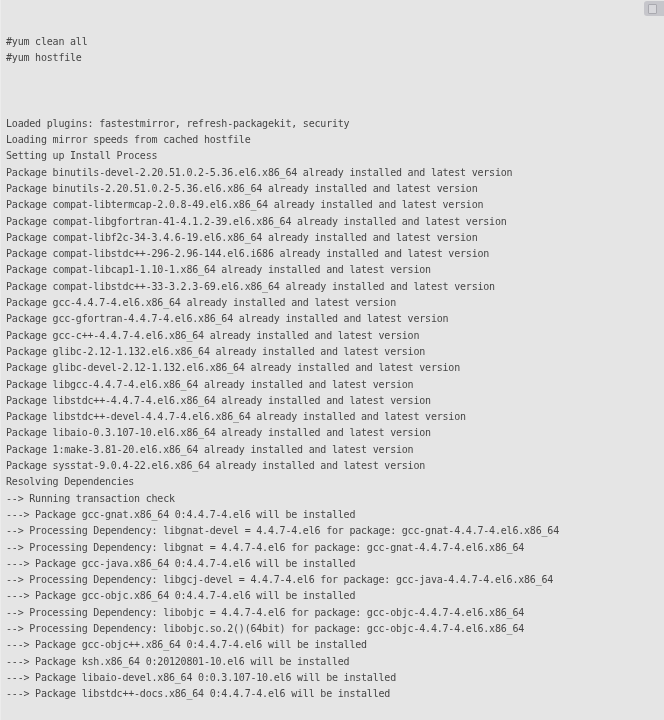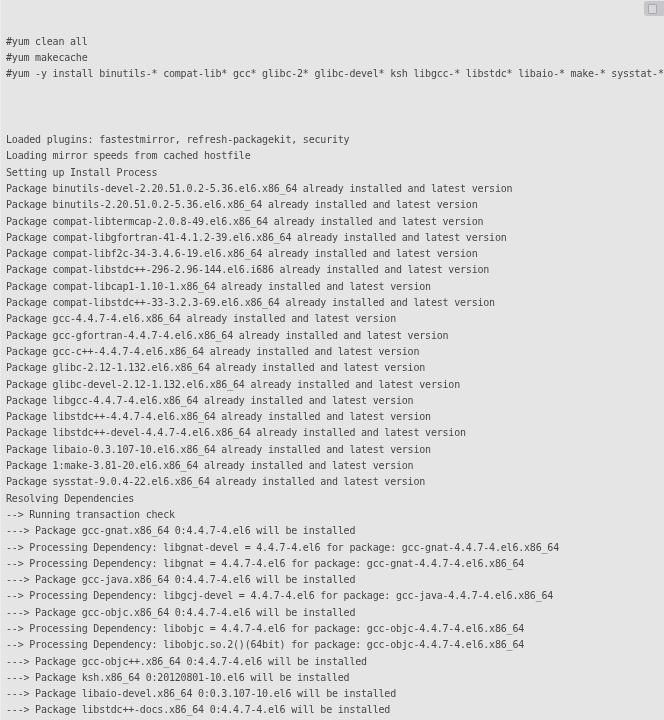--- a/index.html
+++ b/index.html
@@ -56,17 +56,17 @@
 </head>
 <body>
 
 <div class="page">
 
   <div class="copy-badge">
     <span class="glyph"></span>
   </div>
 
   <div class="code-area">
-    <div class="command-block"><div class="line">#yum clean all</div><div class="line">#yum makecache</div><div class="line">#yum -y install binutils-* compat-lib* gcc* glibc-2* glibc-devel* ksh libgcc-* libstdc* libaio-* make-* sysstat-*</div></div>
+    <div class="command-block"><div class="line">#yum clean all</div><div class="line">#yum hostfile</div></div>
     <div class="output-block"><div class="line">Loaded plugins: fastestmirror, refresh-packagekit, security</div><div class="line">Loading mirror speeds from cached hostfile</div><div class="line">Setting up Install Process</div><div class="line">Package binutils-devel-2.20.51.0.2-5.36.el6.x86_64 already installed and latest version</div><div class="line">Package binutils-2.20.51.0.2-5.36.el6.x86_64 already installed and latest version</div><div class="line">Package compat-libtermcap-2.0.8-49.el6.x86_64 already installed and latest version</div><div class="line">Package compat-libgfortran-41-4.1.2-39.el6.x86_64 already installed and latest version</div><div class="line">Package compat-libf2c-34-3.4.6-19.el6.x86_64 already installed and latest version</div><div class="line">Package compat-libstdc++-296-2.96-144.el6.i686 already installed and latest version</div><div class="line">Package compat-libcap1-1.10-1.x86_64 already installed and latest version</div><div class="line">Package compat-libstdc++-33-3.2.3-69.el6.x86_64 already installed and latest version</div><div class="line">Package gcc-4.4.7-4.el6.x86_64 already installed and latest version</div><div class="line">Package gcc-gfortran-4.4.7-4.el6.x86_64 already installed and latest version</div><div class="line">Package gcc-c++-4.4.7-4.el6.x86_64 already installed and latest version</div><div class="line">Package glibc-2.12-1.132.el6.x86_64 already installed and latest version</div><div class="line">Package glibc-devel-2.12-1.132.el6.x86_64 already installed and latest version</div><div class="line">Package libgcc-4.4.7-4.el6.x86_64 already installed and latest version</div><div class="line">Package libstdc++-4.4.7-4.el6.x86_64 already installed and latest version</div><div class="line">Package libstdc++-devel-4.4.7-4.el6.x86_64 already installed and latest version</div><div class="line">Package libaio-0.3.107-10.el6.x86_64 already installed and latest version</div><div class="line">Package 1:make-3.81-20.el6.x86_64 already installed and latest version</div><div class="line">Package sysstat-9.0.4-22.el6.x86_64 already installed and latest version</div><div class="line">Resolving Dependencies</div><div class="line">--&gt; Running transaction check</div><div class="line">---&gt; Package gcc-gnat.x86_64 0:4.4.7-4.el6 will be installed</div><div class="line">--&gt; Processing Dependency: libgnat-devel = 4.4.7-4.el6 for package: gcc-gnat-4.4.7-4.el6.x86_64</div><div class="line">--&gt; Processing Dependency: libgnat = 4.4.7-4.el6 for package: gcc-gnat-4.4.7-4.el6.x86_64</div><div class="line">---&gt; Package gcc-java.x86_64 0:4.4.7-4.el6 will be installed</div><div class="line">--&gt; Processing Dependency: libgcj-devel = 4.4.7-4.el6 for package: gcc-java-4.4.7-4.el6.x86_64</div><div class="line">---&gt; Package gcc-objc.x86_64 0:4.4.7-4.el6 will be installed</div><div class="line">--&gt; Processing Dependency: libobjc = 4.4.7-4.el6 for package: gcc-objc-4.4.7-4.el6.x86_64</div><div class="line">--&gt; Processing Dependency: libobjc.so.2()(64bit) for package: gcc-objc-4.4.7-4.el6.x86_64</div><div class="line">---&gt; Package gcc-objc++.x86_64 0:4.4.7-4.el6 will be installed</div><div class="line">---&gt; Package ksh.x86_64 0:20120801-10.el6 will be installed</div><div class="line">---&gt; Package libaio-devel.x86_64 0:0.3.107-10.el6 will be installed</div><div class="line">---&gt; Package libstdc++-docs.x86_64 0:4.4.7-4.el6 will be installed</div></div>
   </div>
 
 </div>
 
 </body></html>

